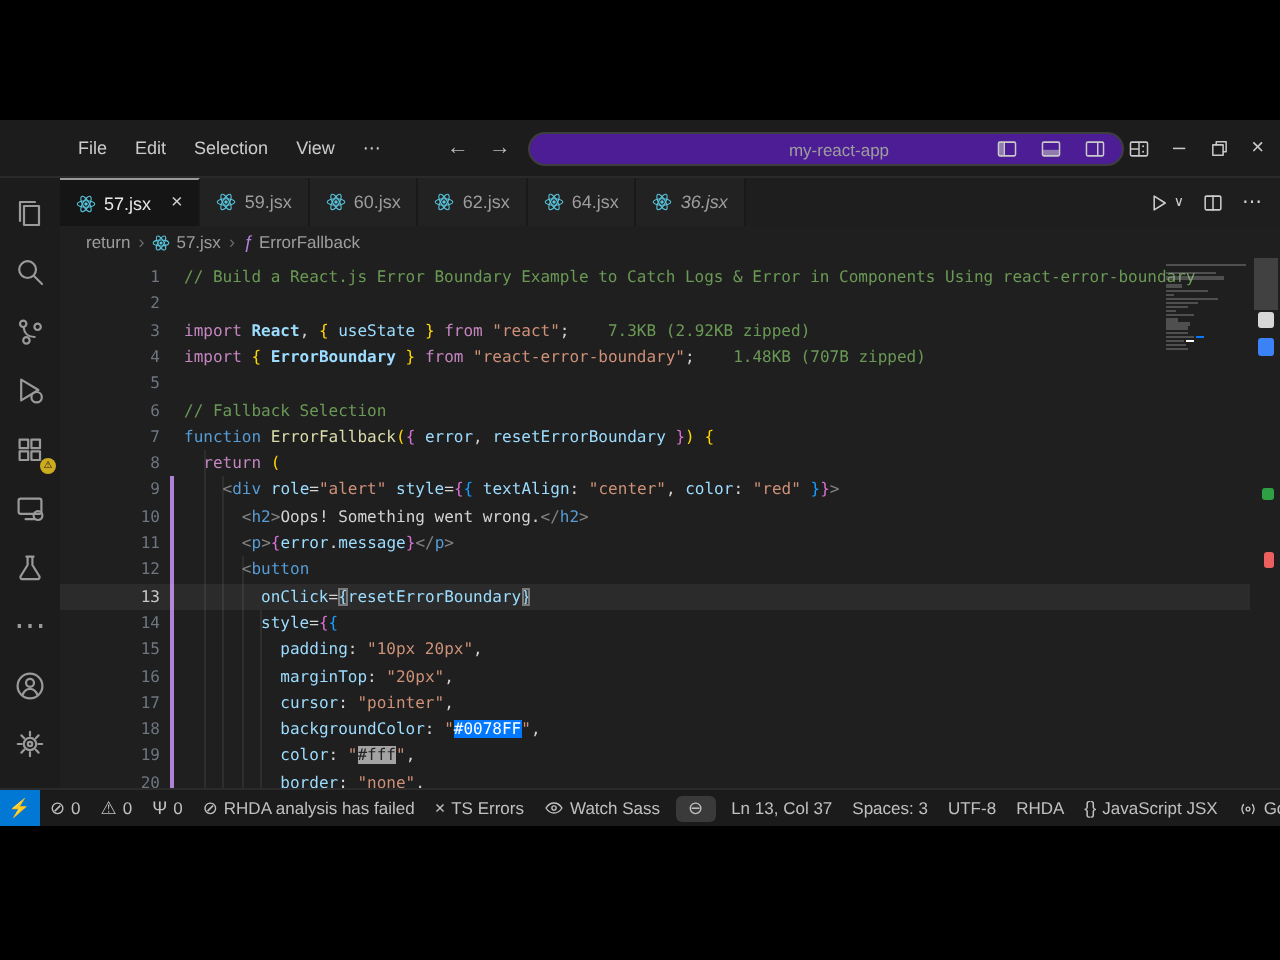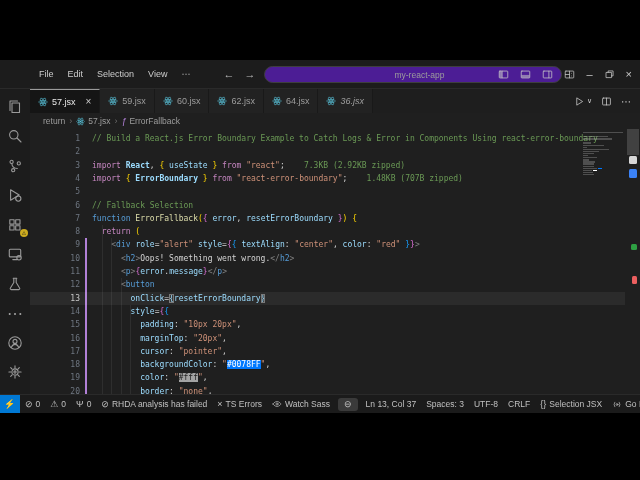--- a/index.html
+++ b/index.html
@@ -496,25 +496,25 @@
           <div class="sb-item">
             <span>Ln 13, Col 37</span>
           </div>
           <div class="sb-item">
             <span>Spaces: 3</span>
           </div>
           <div class="sb-item">
             <span>UTF-8</span>
           </div>
           <div class="sb-item">
-            <span>CRLF</span>
+            <span>RHDA</span>
           </div>
           <div class="sb-item">
             <span class="sb-glyph">{}</span>
-            <span>Selection JSX</span>
+            <span>JavaScript JSX</span>
           </div>
           <div class="sb-item">
             <span class="icon">
               <svg viewBox="0 0 16 16" fill="none" stroke="currentColor" stroke-width="1.1" stroke-linecap="round" stroke-linejoin="round">
                 <circle cx="8" cy="8.8" r="1.5"></circle>
                 <path d="M4.4 12.4a6.4 6.4 0 0 1 0-7.2M11.6 5.2a6.4 6.4 0 0 1 0 7.2"></path>
               </svg>
             </span>
             <span>Go Live</span>
           </div>

